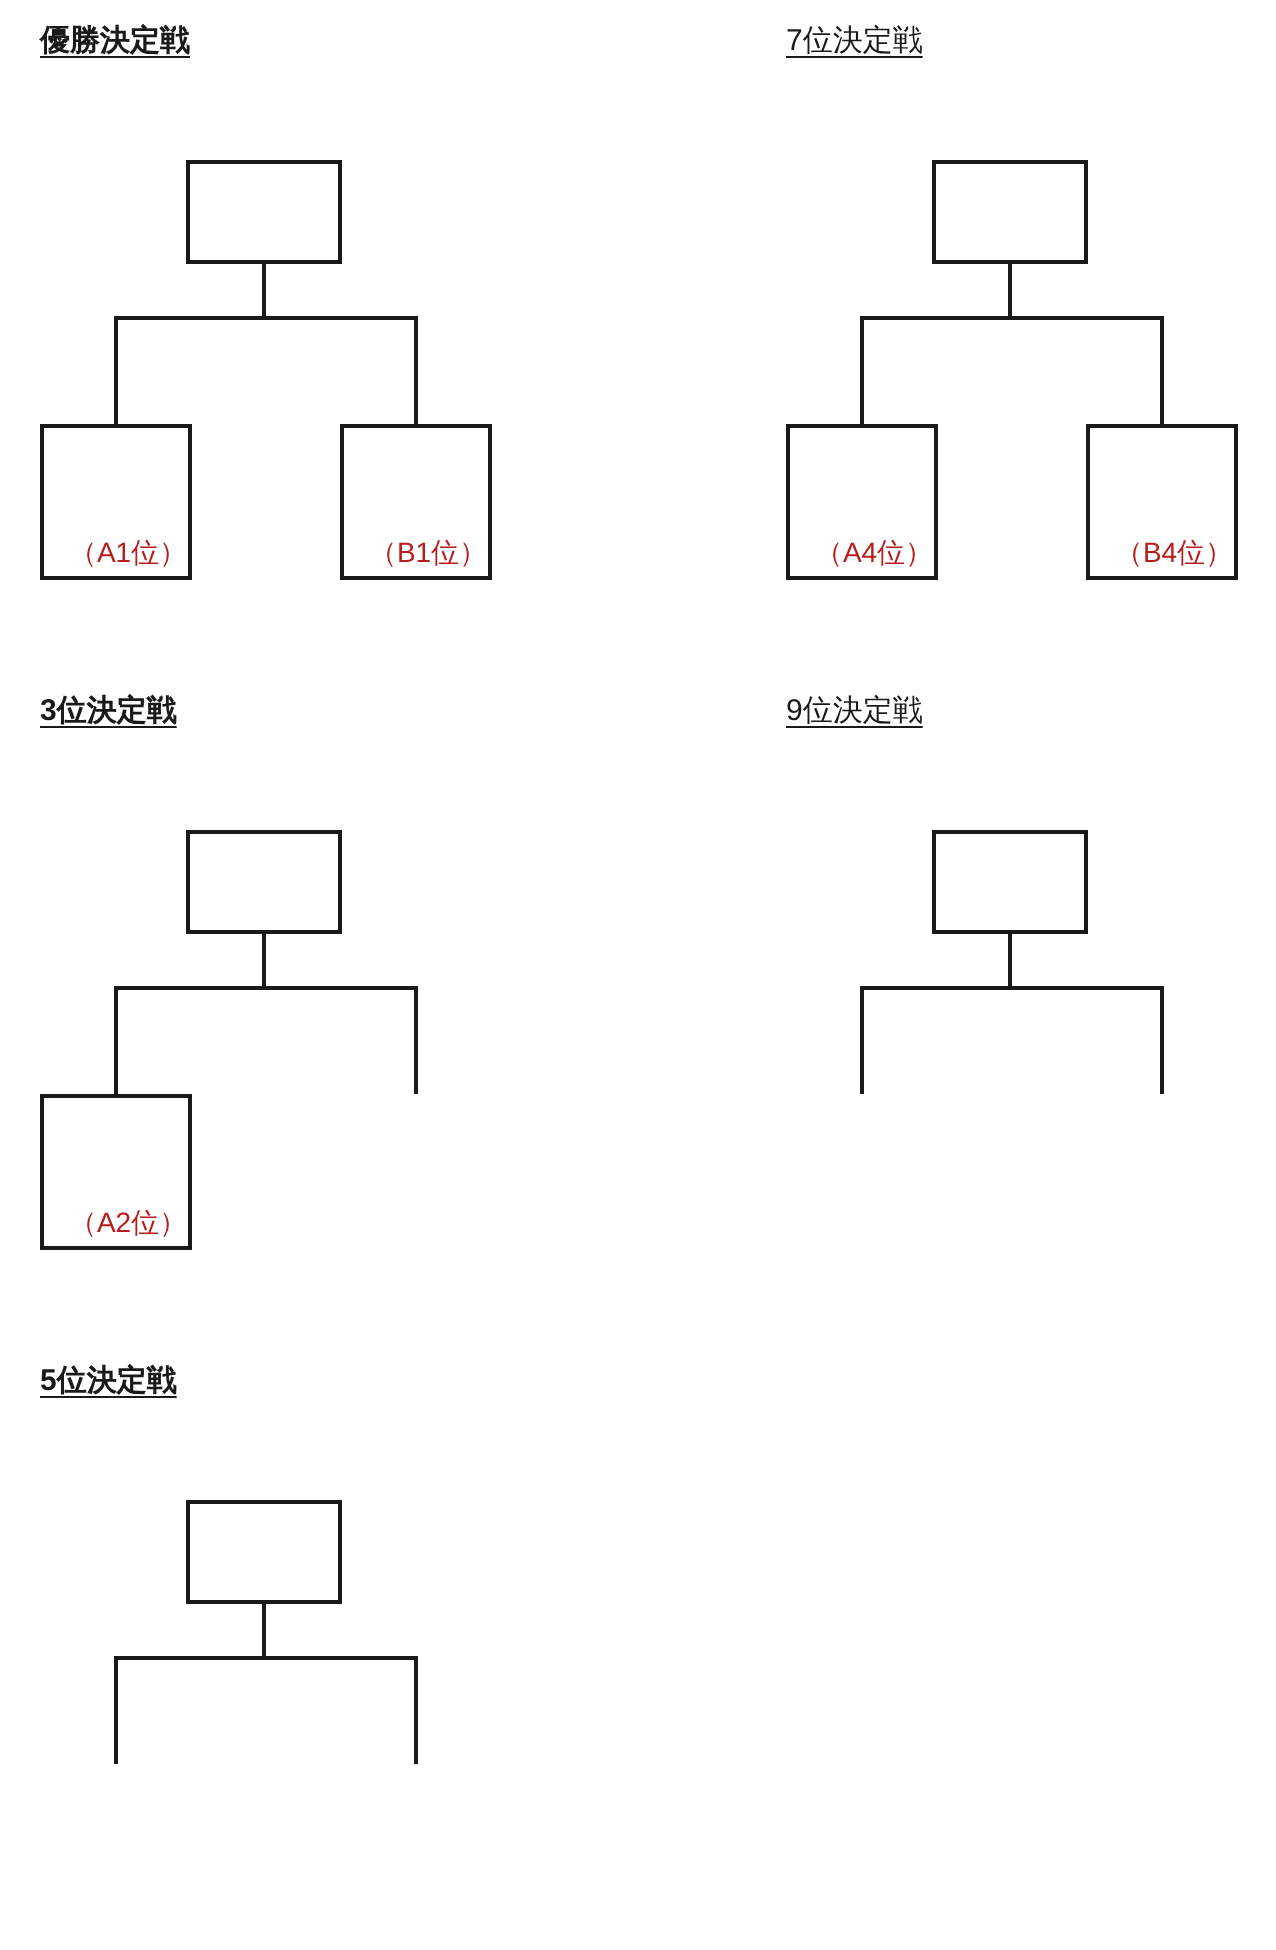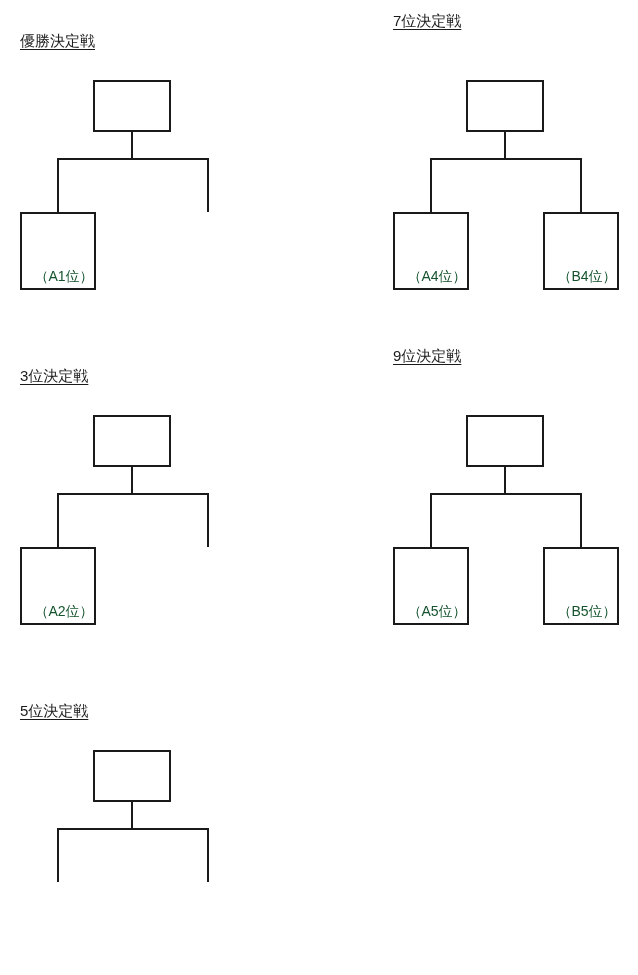--- a/index.html
+++ b/index.html
@@ -40,22 +40,21 @@
     font-size: 15px;
     line-height: 22px;
     letter-spacing: 0px;
     white-space: nowrap;
     text-decoration: underline;
     text-underline-offset: 3px;
     text-decoration-thickness: 1px;
     color: #1a1a1a;
   }
   .bracket-title.bold {
-    font-weight: normal;
-    margin-top: 20px;
+    font-weight: bold;
   }
   .bracket-title.regular {
     font-weight: normal;
   }
 
   
   .top-box {
     position: absolute;
     left: 93px;
     top: 70px;
@@ -112,21 +111,21 @@
 
   .seed-label {
     position: absolute;
     left: 12px;
     right: 0;
     bottom: 2px;
     text-align: center;
     font-size: 14px;
     line-height: 20px;
     white-space: nowrap;
-    color: #14532d;
+    color: #b91c1c;
   }
 
   
   .col-left  { left: 0px; }
   .col-right { left: 373px; }
   .row-1 { top: 10px; }
   .row-2 { top: 345px; }
   .row-3 { top: 680px; }
 </style>
 </head>
@@ -138,20 +137,23 @@
       <div class="top-box">
         <div class="seed-label"></div>
       </div>
       <div class="stem"></div>
       <div class="rail"></div>
       <div class="drop left"></div>
       <div class="drop right"></div>
       <div class="seed-box left">
         <div class="seed-label">（A1位）</div>
       </div>
+      <div class="seed-box right">
+        <div class="seed-label">（B1位）</div>
+      </div>
     </div>
     <div class="bracket col-right row-1">
       <div class="bracket-title regular">7位決定戦</div>
       <div class="top-box">
         <div class="seed-label"></div>
       </div>
       <div class="stem"></div>
       <div class="rail"></div>
       <div class="drop left"></div>
       <div class="drop right"></div>
@@ -177,26 +179,20 @@
     </div>
     <div class="bracket col-right row-2">
       <div class="bracket-title regular">9位決定戦</div>
       <div class="top-box">
         <div class="seed-label"></div>
       </div>
       <div class="stem"></div>
       <div class="rail"></div>
       <div class="drop left"></div>
       <div class="drop right"></div>
-      <div class="seed-box left">
-        <div class="seed-label">（A5位）</div>
-      </div>
-      <div class="seed-box right">
-        <div class="seed-label">（B5位）</div>
-      </div>
     </div>
     <div class="bracket col-left row-3">
       <div class="bracket-title bold">5位決定戦</div>
       <div class="top-box">
         <div class="seed-label"></div>
       </div>
       <div class="stem"></div>
       <div class="rail"></div>
       <div class="drop left"></div>
       <div class="drop right"></div>

